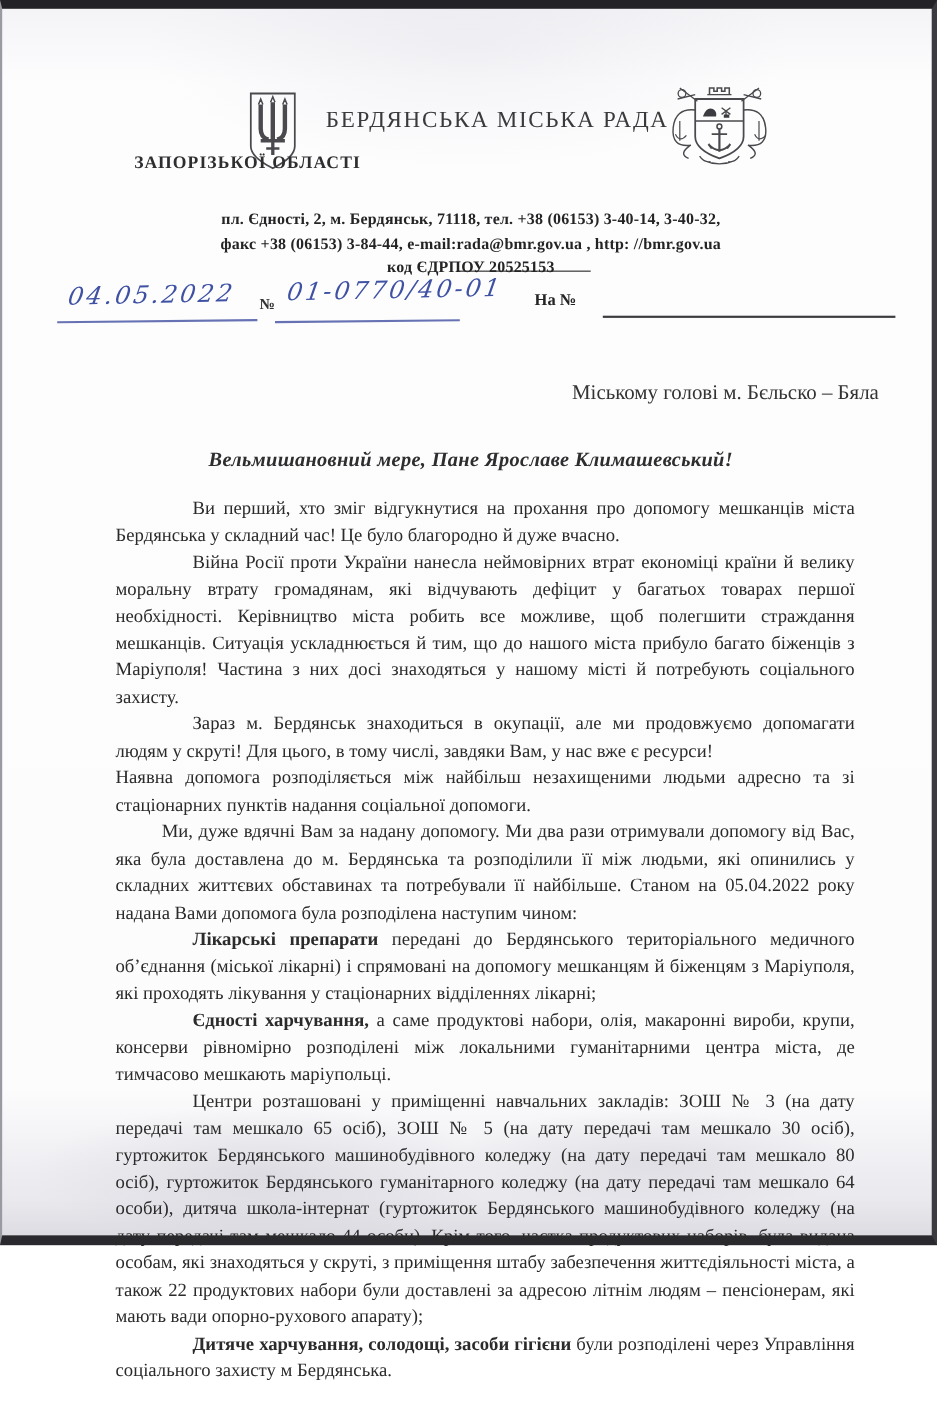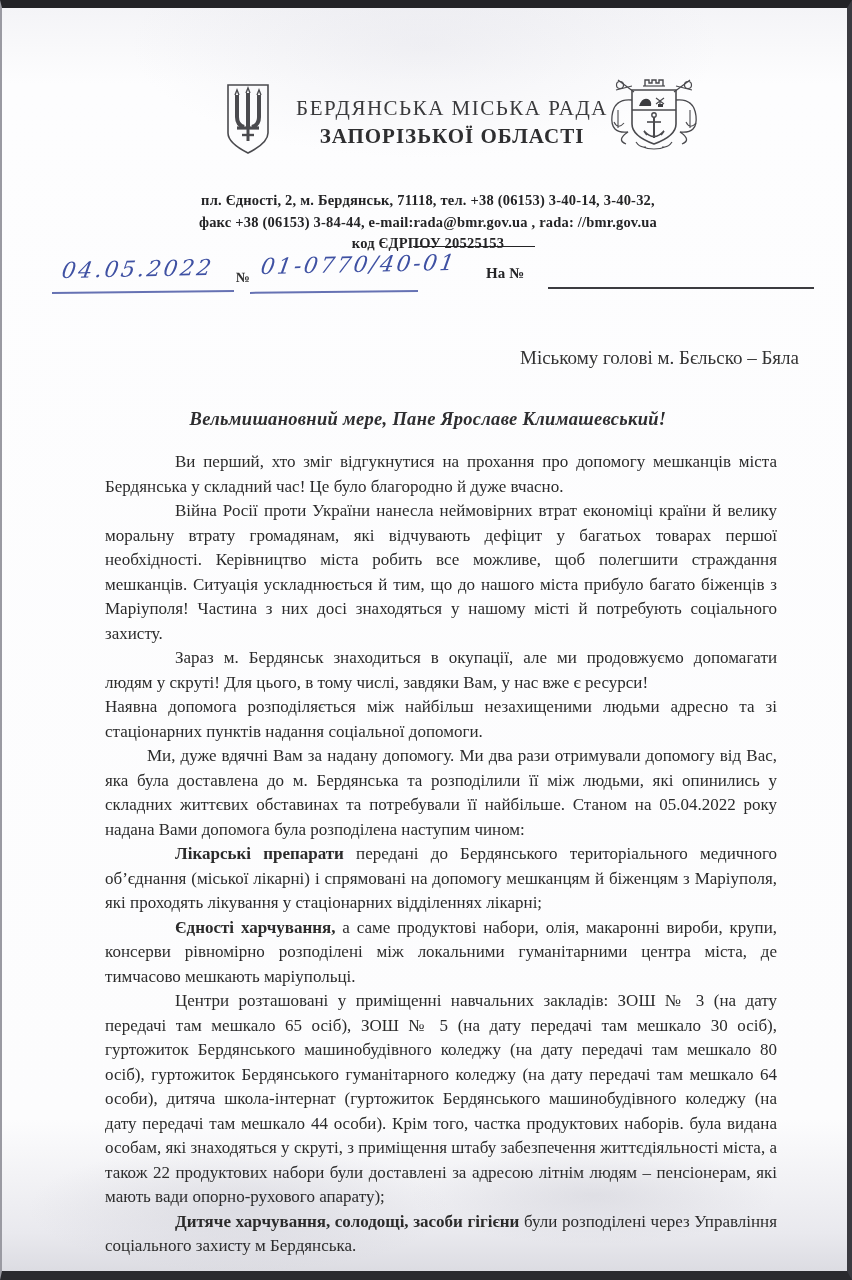--- a/index.html
+++ b/index.html
@@ -2,21 +2,21 @@
 <html lang="uk"><head>
 <meta charset="utf-8">
 <style>
   html,body{margin:0;padding:0;}
   body{
     width:852px;height:1280px;overflow:hidden;
     font-family:"Liberation Serif", serif;
     background:#ffffff;
   }
   .photo{
-    position:relative;width:852px;height:1280px;box-sizing:border-box;
+    position:relative;width:852px;height:1132px;box-sizing:border-box;
     background:
       radial-gradient(ellipse 300px 90px at 28% 95%, rgba(190,190,200,.35), rgba(0,0,0,0) 70%),
       radial-gradient(ellipse 260px 70px at 70% 94%, rgba(185,185,196,.30), rgba(0,0,0,0) 70%),
       radial-gradient(ellipse 420px 160px at 50% 3%, rgba(210,210,220,.25), rgba(0,0,0,0) 70%),
       linear-gradient(180deg,#f4f4f7 0%,#fdfdfe 6%,#fcfcfd 88%,#e9e9ee 97%,#dcdce2 100%);
     border-top:8px solid #232327;
     border-bottom:9px solid #2a2a2e;
     border-right:5px solid #3a3a40;
     border-left:2px solid #9a9aa2;
     text-decoration:underline;
@@ -24,22 +24,22 @@
   .page{position:absolute;inset:0;color:#2b2b2b;}
 
   
   .emblem-left{position:absolute;left:223px;top:75px;width:46px;height:72px;}
   .emblem-right{position:absolute;left:604px;top:68px;width:96px;height:76px;}
   .org-title{
     position:absolute;left:120px;top:88px;width:660px;text-align:center;
     font-size:21px;letter-spacing:1.5px;color:#3a3a3c;white-space:nowrap;
   }
   .region-title{
-    position:absolute;left:120px;top:116px;width:660px;text-align:center;
-    font-size:21px;font-weight:bold;letter-spacing:1px;color:#2e2e30;white-space:nowrap;
+    position:absolute;left:120px;top:132px;width:660px;text-align:left;
+    font-size:16px;font-weight:bold;letter-spacing:1px;color:#2e2e30;white-space:nowrap;
   }
   .contact{
     position:absolute;left:0;width:852px;text-align:center;
     font-size:14.5px;font-weight:bold;color:#242426;white-space:nowrap;letter-spacing:.2px;
   }
   .contact.l1{top:184px;}
   .contact.l2{top:206px;}
   .contact.l3{top:227px;}
   .u{border-bottom:1.5px solid #242426;padding-bottom:16px;}
 
@@ -125,21 +125,21 @@
         <path class="ln" stroke-width="1.8" d="M38,55 Q48,66 58,55 M38,55 L41,59 M58,55 L55,59"></path>
 
         <path class="ln" stroke-width="1.2" d="M34,70 Q48,76 62,70 M30,66 Q34,72 40,71 M66,66 Q62,72 56,71"></path>
       </svg>
     </div>
 
     <div class="org-title">БЕРДЯНСЬКА МІСЬКА РАДА</div>
     <div class="region-title">ЗАПОРІЗЬКОЇ ОБЛАСТІ</div>
 
     <div class="contact l1">пл. Єдності, 2, м. Бердянськ, 71118, тел. +38 (06153) 3-40-14, 3-40-32,</div>
-    <div class="contact l2"><span>факс +38 (06153) 3-84-44,  e-mail:</span><span class="u">rada@bmr.gov.ua ,</span><span>  rada: //bmr.gov.ua</span></div>
+    <div class="contact l2"><span>факс +38 (06153) 3-84-44,  e-mail:</span><span class="u">rada@bmr.gov.ua ,</span><span>  http: //bmr.gov.ua</span></div>
     <div class="contact l3">код ЄДРПОУ 20525153</div>
 
     <div class="hw-date hand">04.05.2022</div>
     <div class="hw-line d"></div>
     <div class="no-sign">№</div>
     <div class="hw-num hand">01-0770/40-01</div>
     <div class="hw-line n"></div>
     <div class="na-no">На №</div>
     <div class="na-line"></div>
 

